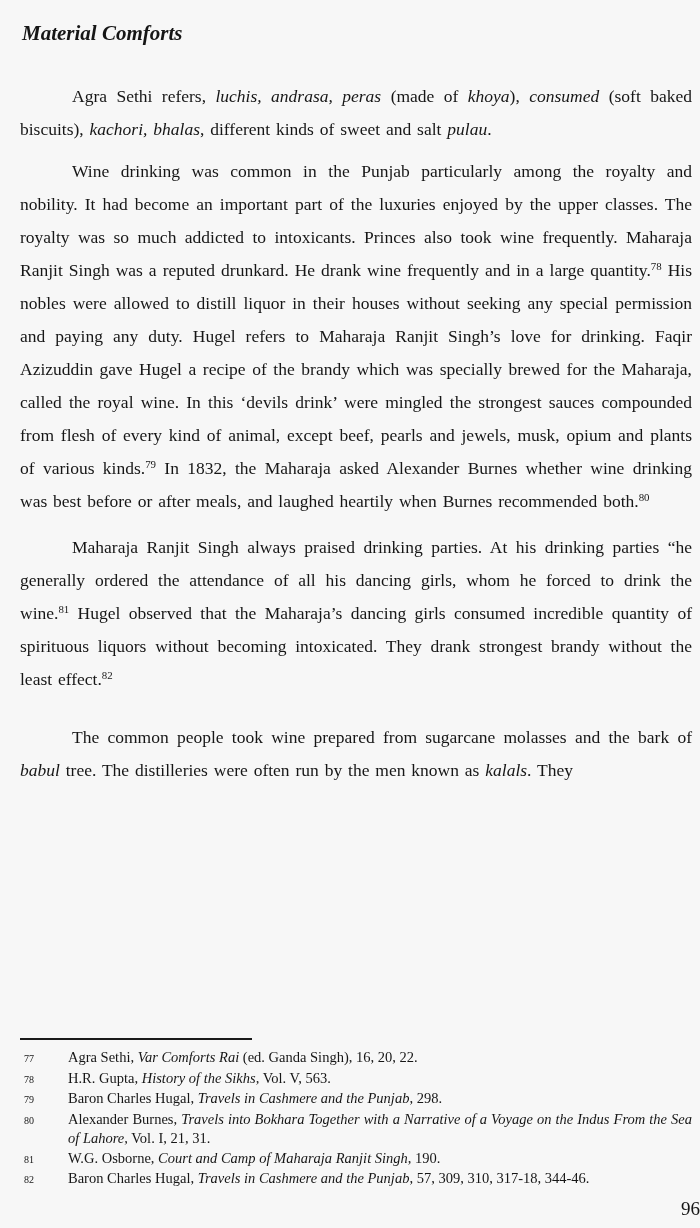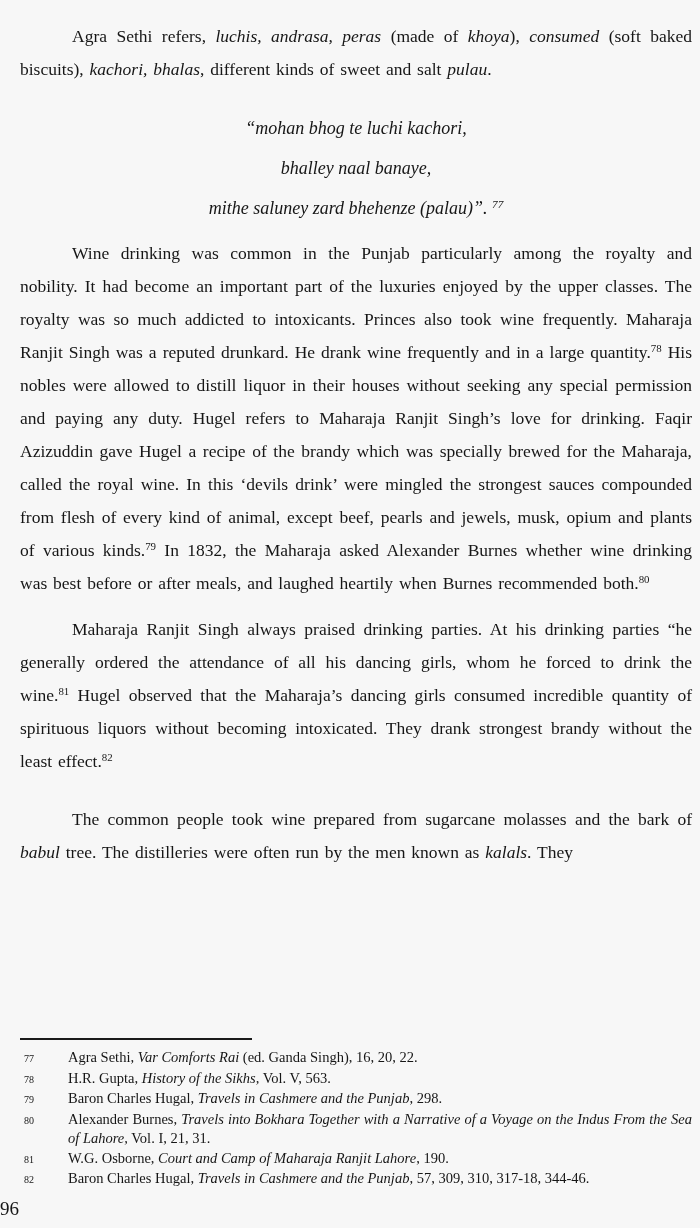--- a/index.html
+++ b/index.html
@@ -81,39 +81,35 @@
   }
   .fn-text {
     flex: 1;
     text-align: justify;
   }
   .page-number {
     position: absolute;
     bottom: 8px;
     left: 0;
     right: 0;
-    text-align: left;
+    text-align: right;
     font-size: 19px;
     line-height: 22px;
   }
 </style>
 </head>
 <body>
 
 <div class="page">
   <div class="content">
 
+    <h1 class="heading">Material Comforts</h1>
 
     <p class="para para-intro">Agra Sethi refers, <i>luchis, andrasa, peras</i> (made of <i>khoya</i>), <i>consumed</i> (soft baked biscuits), <i>kachori, bhalas</i>, different kinds of sweet and salt <i>pulau</i>.</p>
 
-    <div class="quote">
-      <div class="quote-line"><i>“mohan bhog te luchi kachori,</i></div>
-      <div class="quote-line"><i>bhalley naal banaye,</i></div>
-      <div class="quote-line"><i>mithe saluney zard bhehenze (palau)”. </i><sup><i>77</i></sup></div>
-    </div>
 
     <p class="para para-wine">Wine drinking was common in the Punjab particularly among the royalty and nobility. It had become an important part of the luxuries enjoyed by the upper classes. The royalty was so much addicted to intoxicants. Princes also took wine frequently. Maharaja Ranjit Singh was a reputed drunkard. He drank wine frequently and in a large quantity.<sup>78</sup> His nobles were allowed to distill liquor in their houses without seeking any special permission and paying any duty. Hugel refers to Maharaja Ranjit Singh’s love for drinking. Faqir Azizuddin gave Hugel a recipe of the brandy which was specially brewed for the Maharaja, called the royal wine. In this ‘devils drink’ were mingled the strongest sauces compounded from flesh of every kind of animal, except beef, pearls and jewels, musk, opium and plants of various kinds.<sup>79</sup> In 1832, the Maharaja asked Alexander Burnes whether wine drinking was best before or after meals, and laughed heartily when Burnes recommended both.<sup>80</sup></p>
 
     <p class="para para-parties">Maharaja Ranjit Singh always praised drinking parties. At his drinking parties “he generally ordered the attendance of all his dancing girls, whom he forced to drink the wine.<sup>81</sup> Hugel observed that the Maharaja’s dancing girls consumed incredible quantity of spirituous liquors without becoming intoxicated. They drank strongest brandy without the least effect.<sup>82</sup></p>
 
     <p class="para para-common">The common people took wine prepared from sugarcane molasses and the bark of <i>babul</i> tree. The distilleries were often run by the men known as <i>kalals</i>. They</p>
 
   </div>
 
   <div class="footnotes">
@@ -130,21 +126,21 @@
     <div class="footnote">
       <span class="fn-num">79</span>
       <span class="fn-text">Baron Charles Hugal, <i>Travels in Cashmere and the Punjab</i>, 298.</span>
     </div>
     <div class="footnote">
       <span class="fn-num">80</span>
       <span class="fn-text">Alexander Burnes, <i>Travels into Bokhara Together with a Narrative of a Voyage on the Indus From the Sea of Lahore,</i> Vol. I, 21, 31.</span>
     </div>
     <div class="footnote">
       <span class="fn-num">81</span>
-      <span class="fn-text">W.G. Osborne, <i>Court and Camp of Maharaja Ranjit Lahore</i>, 190.</span>
+      <span class="fn-text">W.G. Osborne, <i>Court and Camp of Maharaja Ranjit Singh</i>, 190.</span>
     </div>
     <div class="footnote">
       <span class="fn-num">82</span>
       <span class="fn-text">Baron Charles Hugal, <i>Travels in Cashmere and the Punjab</i>, 57, 309, 310, 317-18, 344-46.</span>
     </div>
   </div>
 
   <div class="page-number">96</div>
 </div>
 

